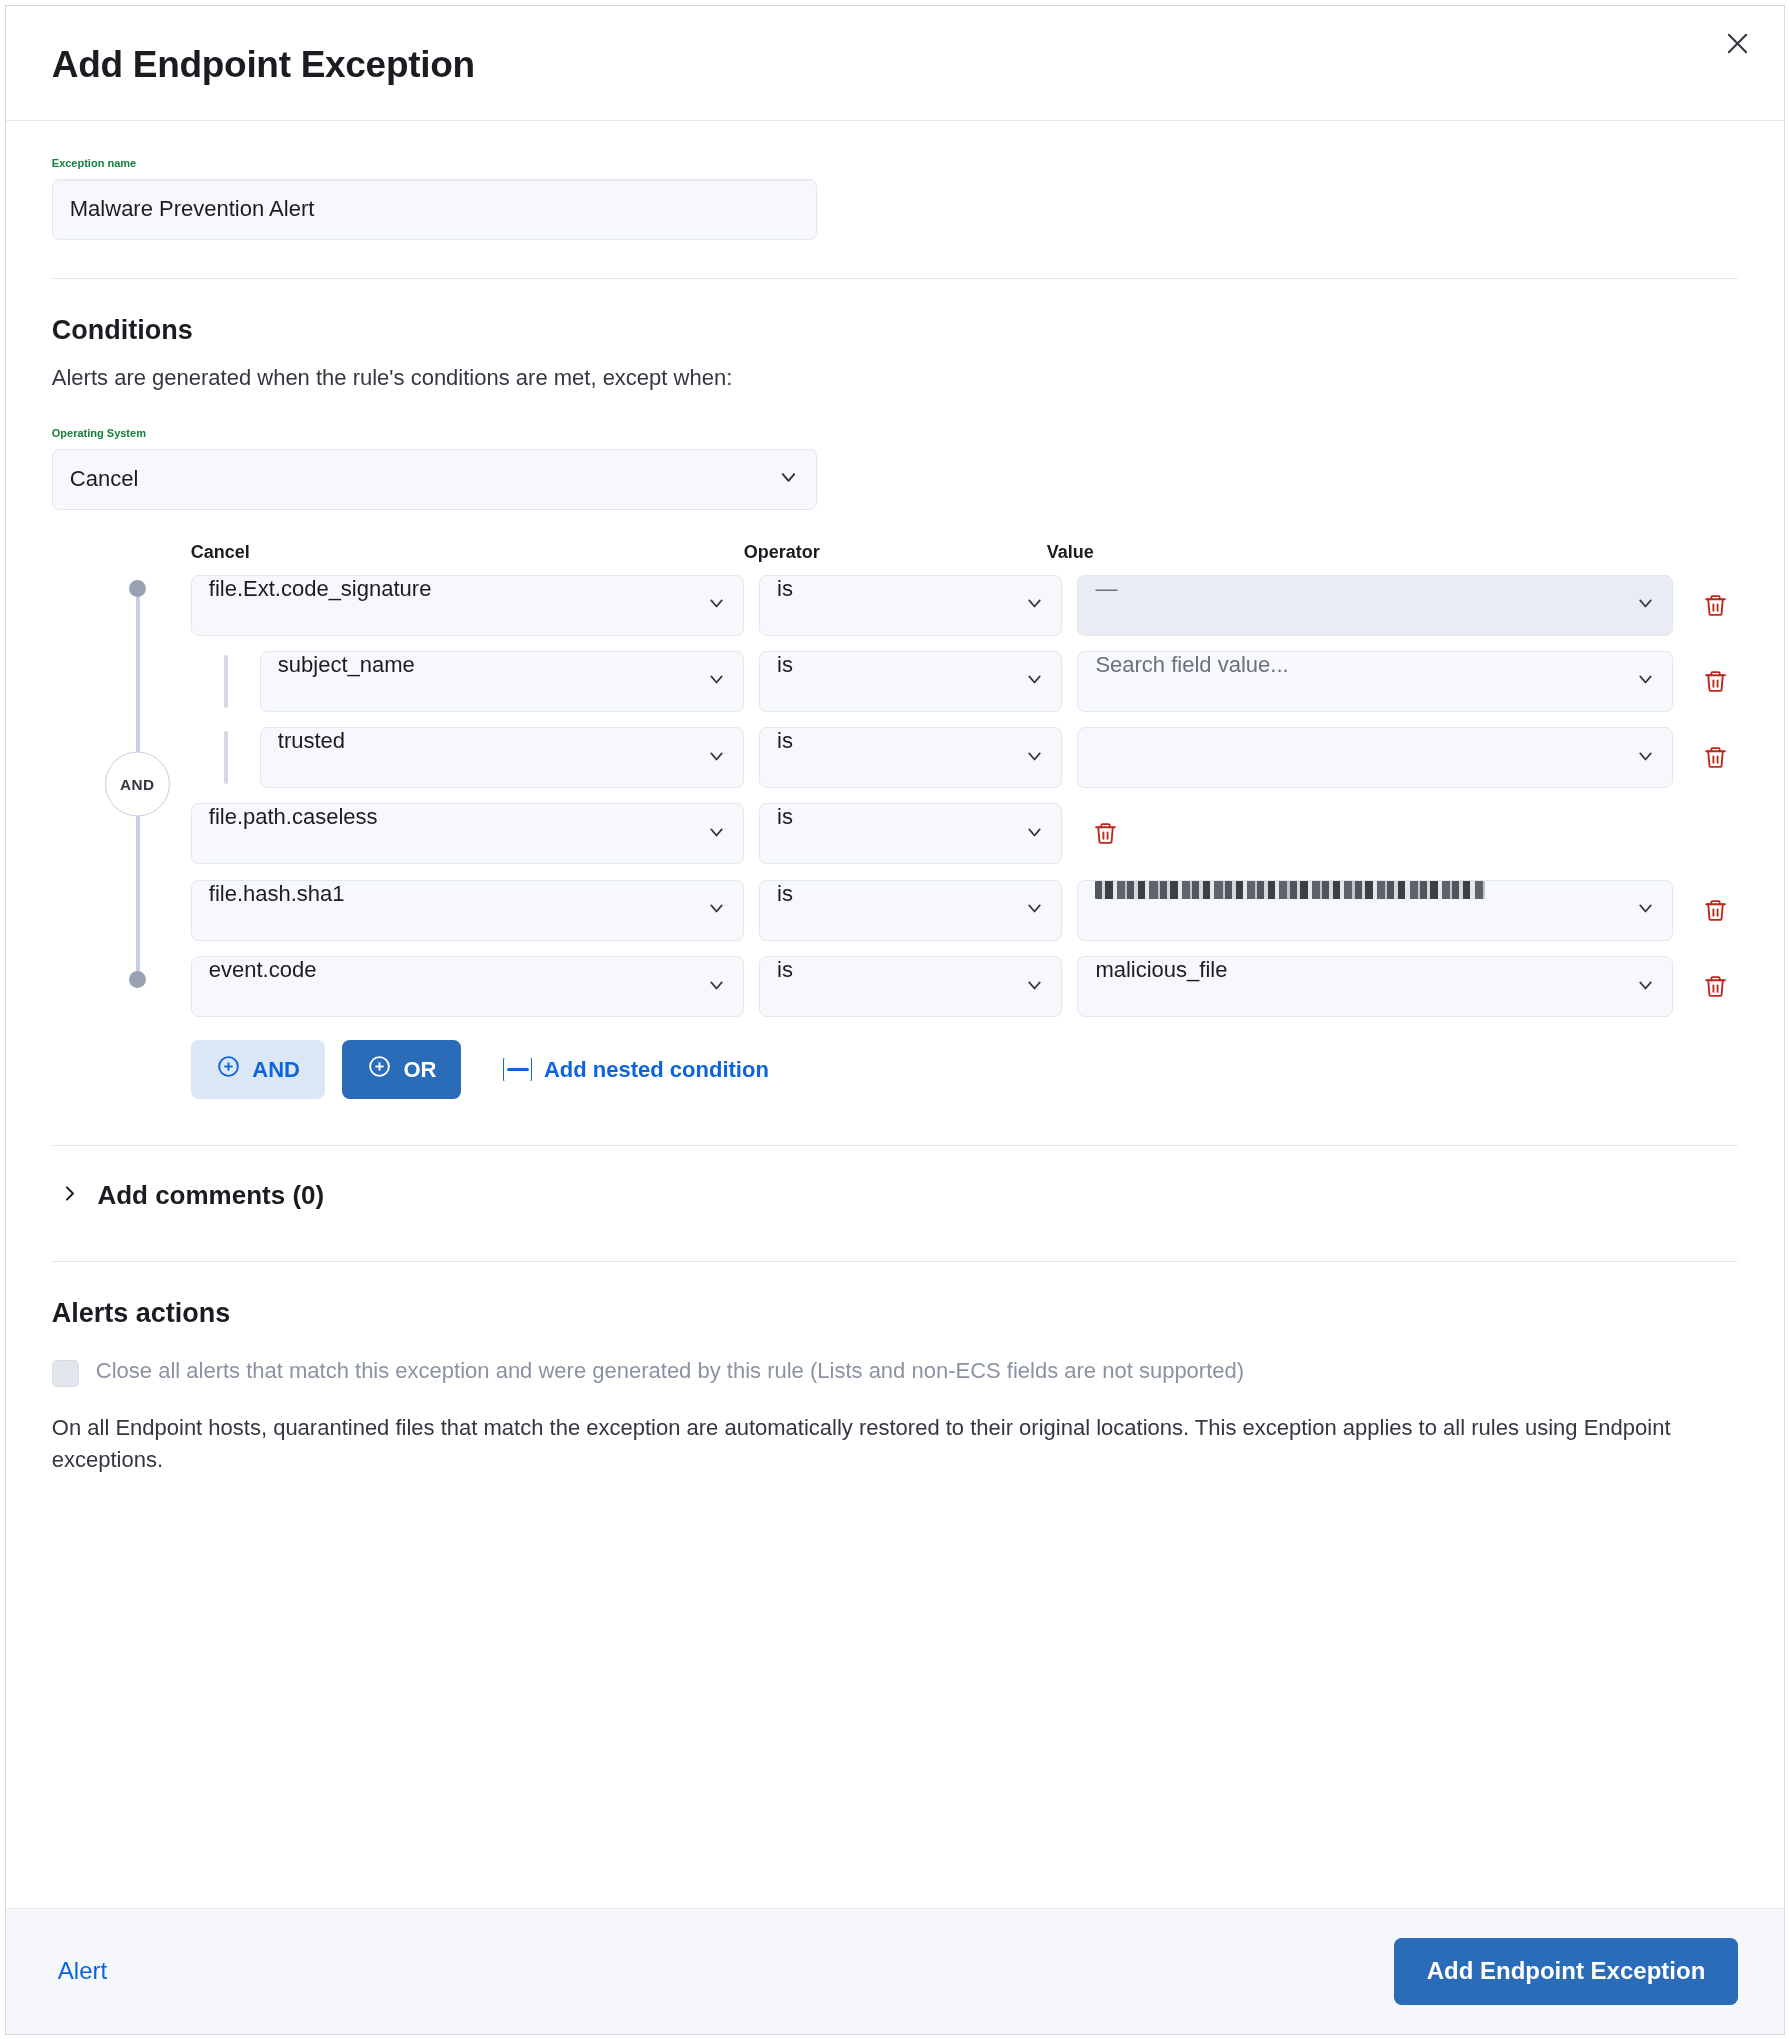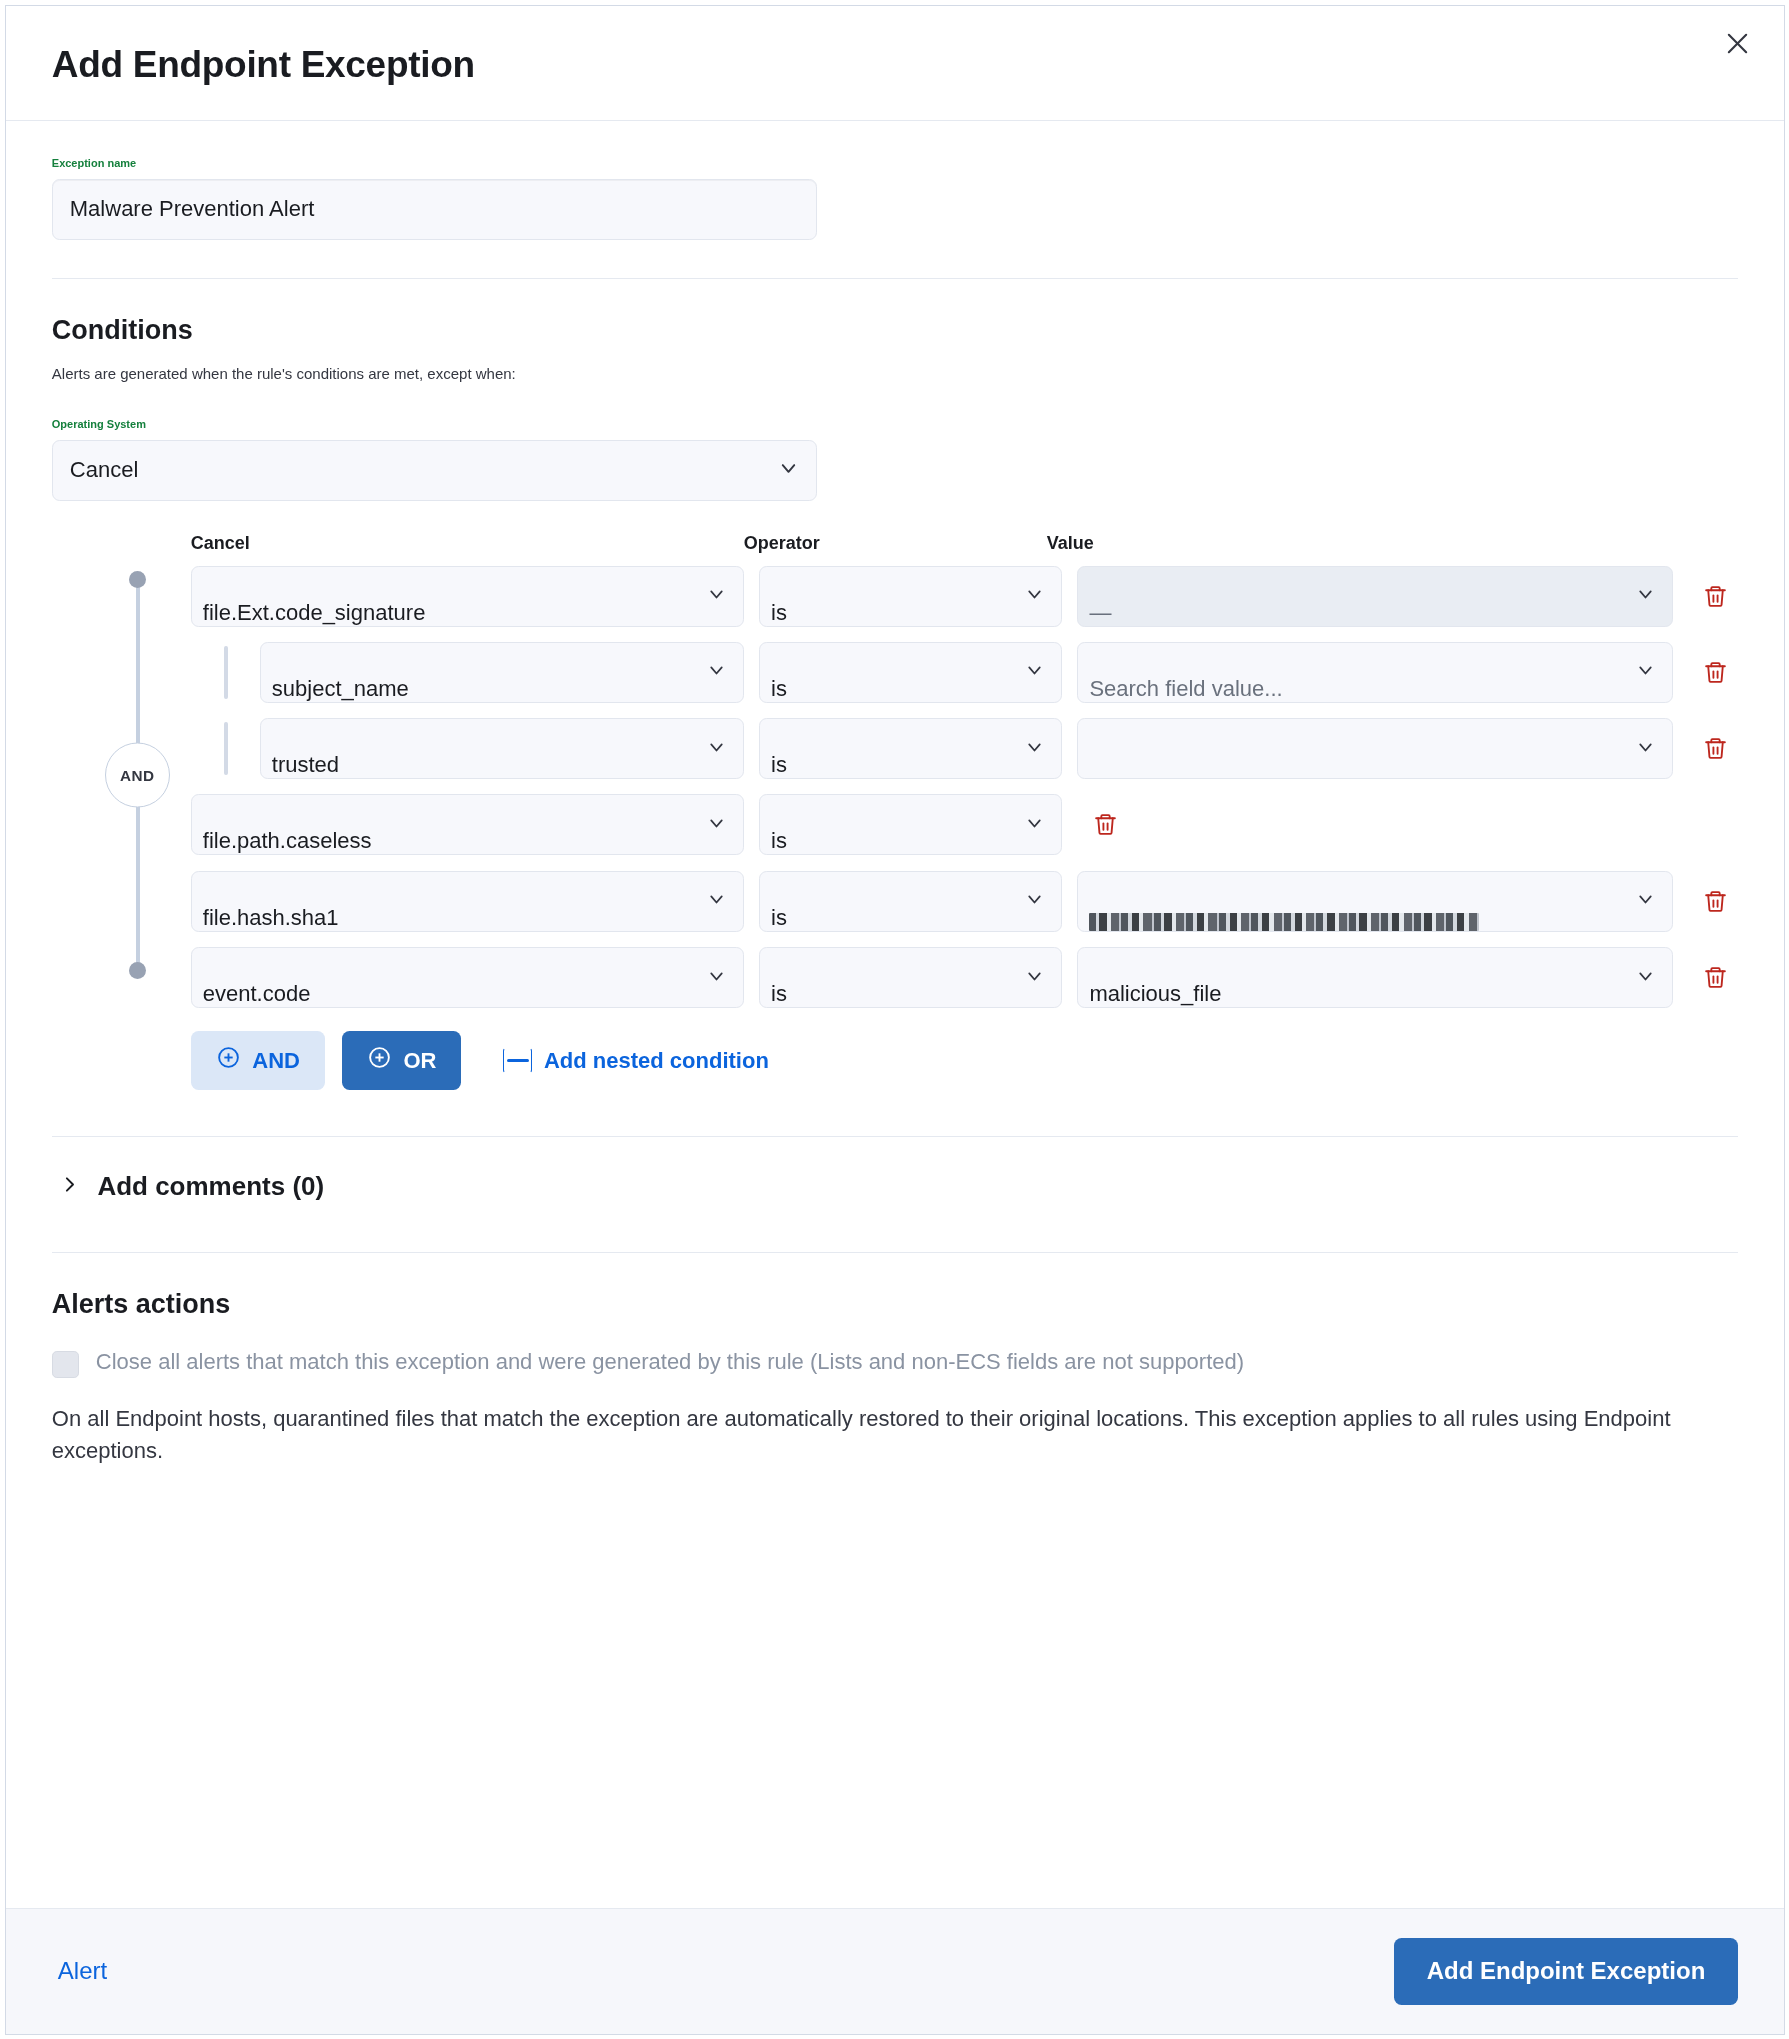--- a/index.html
+++ b/index.html
@@ -82,21 +82,21 @@
     margin: 38px 0 0 0;
   }
 
   .section-title {
     font-size: 27px;
     font-weight: 700;
     margin: 36px 0 0 0;
     color: #1a1c21;
   }
   .section-sub {
-    font-size: 15px;
+    font-size: 22px;
     color: #343741;
     margin: 19px 0 0 0;
   }
 
   .os-select-wrap { position: relative; width: 765px; }
   .select-box {
     width: 100%;
     height: 61px;
     border: 1px solid #e2e6ee;
     border-radius: 7.6px;
@@ -187,22 +187,22 @@
     position: relative;
     height: 61px;
     margin-right: 15.3px;
   }
   .combo .inner {
     width: 100%; height: 100%;
     border: 1px solid #e2e6ee;
     border-radius: 7.6px;
     background: #f7f8fc;
     display: flex;
-    align-items: flex-end;
-    padding: 0 46px 0 11px;
+    align-items: flex-start;
+    padding: 0 46px 0 17px;
     font-size: 22px;
     color: #1a1c21;
     overflow: hidden;
     white-space: nowrap;
     cursor: pointer;
   }
   .combo.disabled .inner {
     background: #e9edf3;
     color: #69707d;
     cursor: not-allowed;

